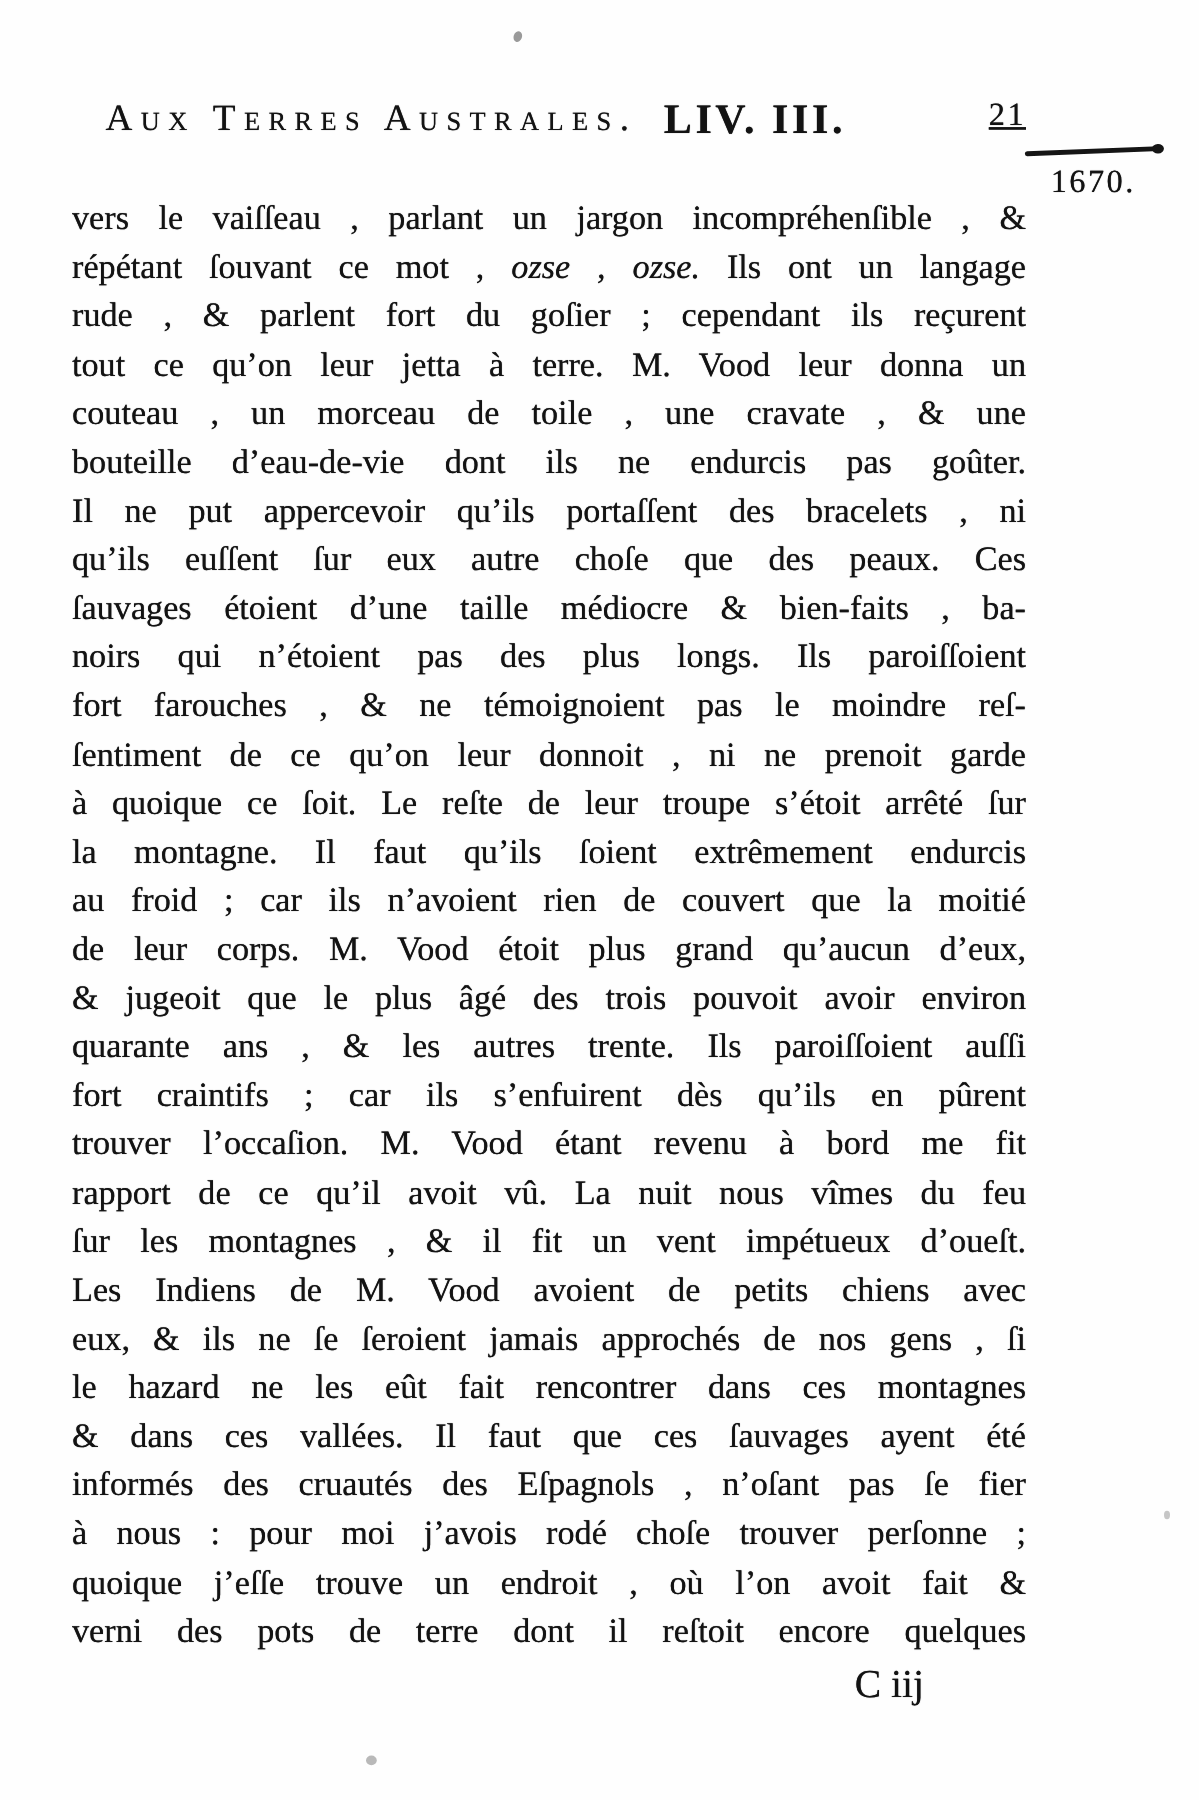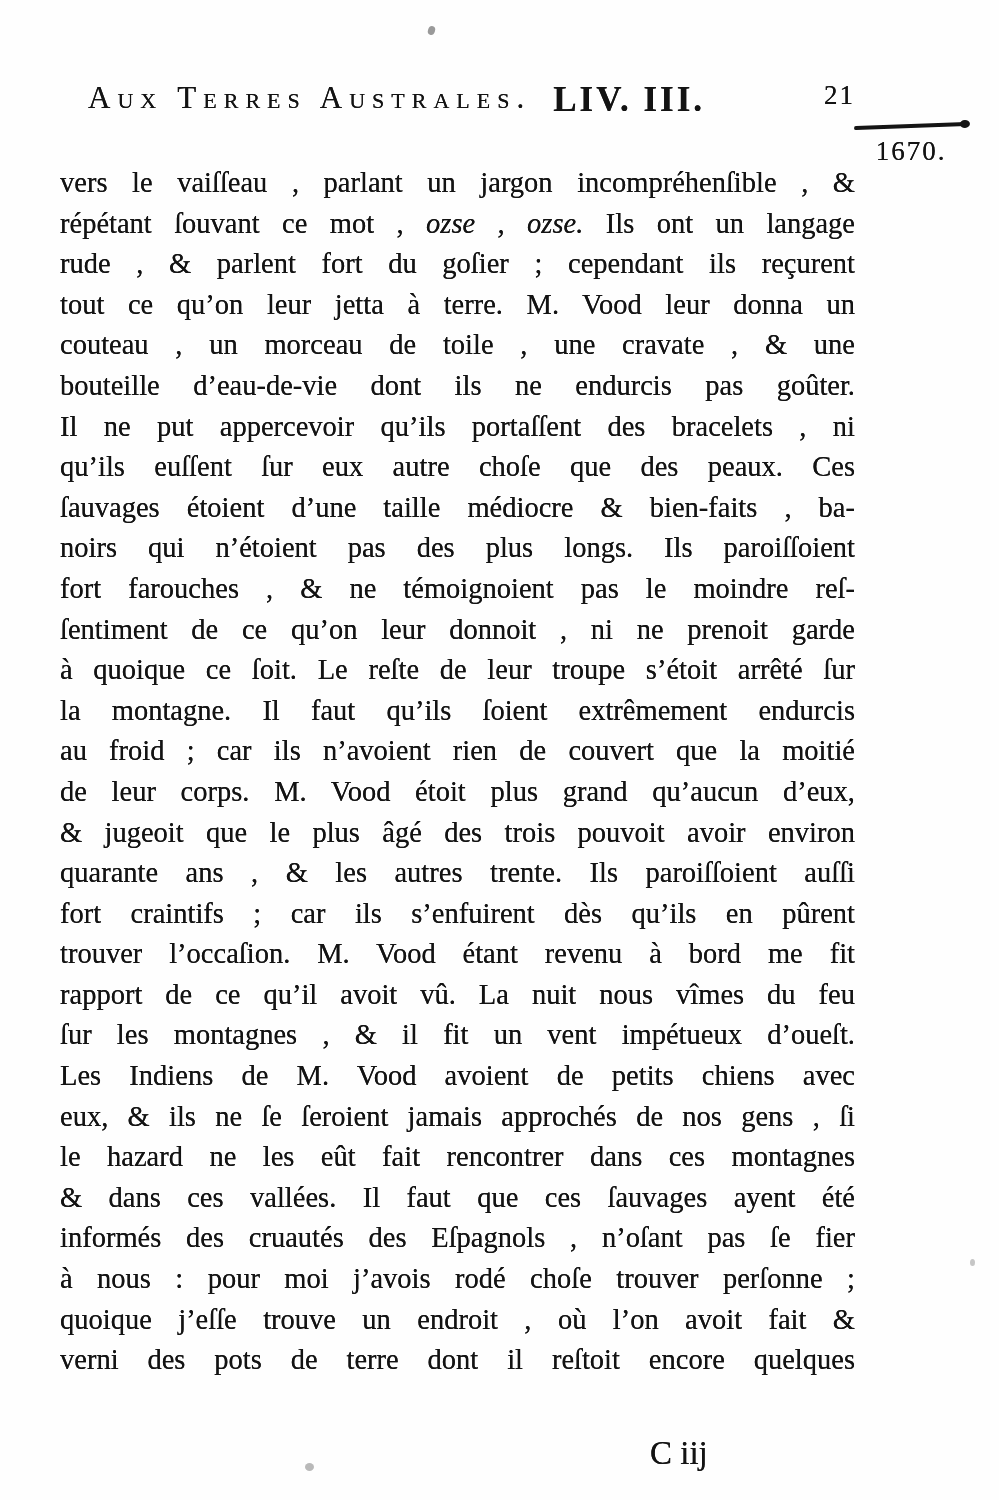--- a/index.html
+++ b/index.html
@@ -22,21 +22,21 @@
     margin-left:28px;
     font-variant:small-caps;
     font-size:31px; letter-spacing:7px;
   }
   .book-part {
     margin-left:22px;
     font-size:35px; letter-spacing:3px; font-weight:bold;
   }
   .page-number {
     margin-left:auto;
-    font-size:27px; letter-spacing:2px;
+    font-size:27px; letter-spacing:2px;text-decoration:underline;
   }
   
   .margin-note { position:absolute; left:854px; top:124px; width:114px; }
   .margin-rule {
     height:4px; background:#151515; border-radius:2px;
     transform:rotate(-2.2deg);
     position:relative;
   }
   .margin-rule:after {
     content:""; position:absolute; right:-2px; top:-2px;
@@ -52,22 +52,22 @@
   .line {
     height:40.6px; line-height:40.6px;
     font-size:28.5px;
     text-align:justify; text-align-last:justify;
     overflow:hidden;
     text-shadow:0 0 0.6px rgba(0,0,0,.85);
   }
   .italic { font-style:italic; }
   
   .signature {
-    position:absolute; left:650px; top:1435px; width:120px;
-    font-size:33px; text-align:left;
+    position:absolute; left:650px; top:1386px; width:120px;
+    font-size:33px; text-align:right;
     text-shadow:0 0 0.6px rgba(0,0,0,.85);
   }
   
   .speck { position:absolute; border-radius:50%; background:#b9b9b9; }
   .speck-top { left:428px; top:26px; width:7px; height:9px; background:#9a9a9a; transform:rotate(20deg); }
   .speck-bottom { left:305px; top:1463px; width:9px; height:8px; }
   .speck-right { left:970px; top:1259px; width:5px; height:7px; background:#c6c6c6; }
 </style>
 </head>
 <body>

